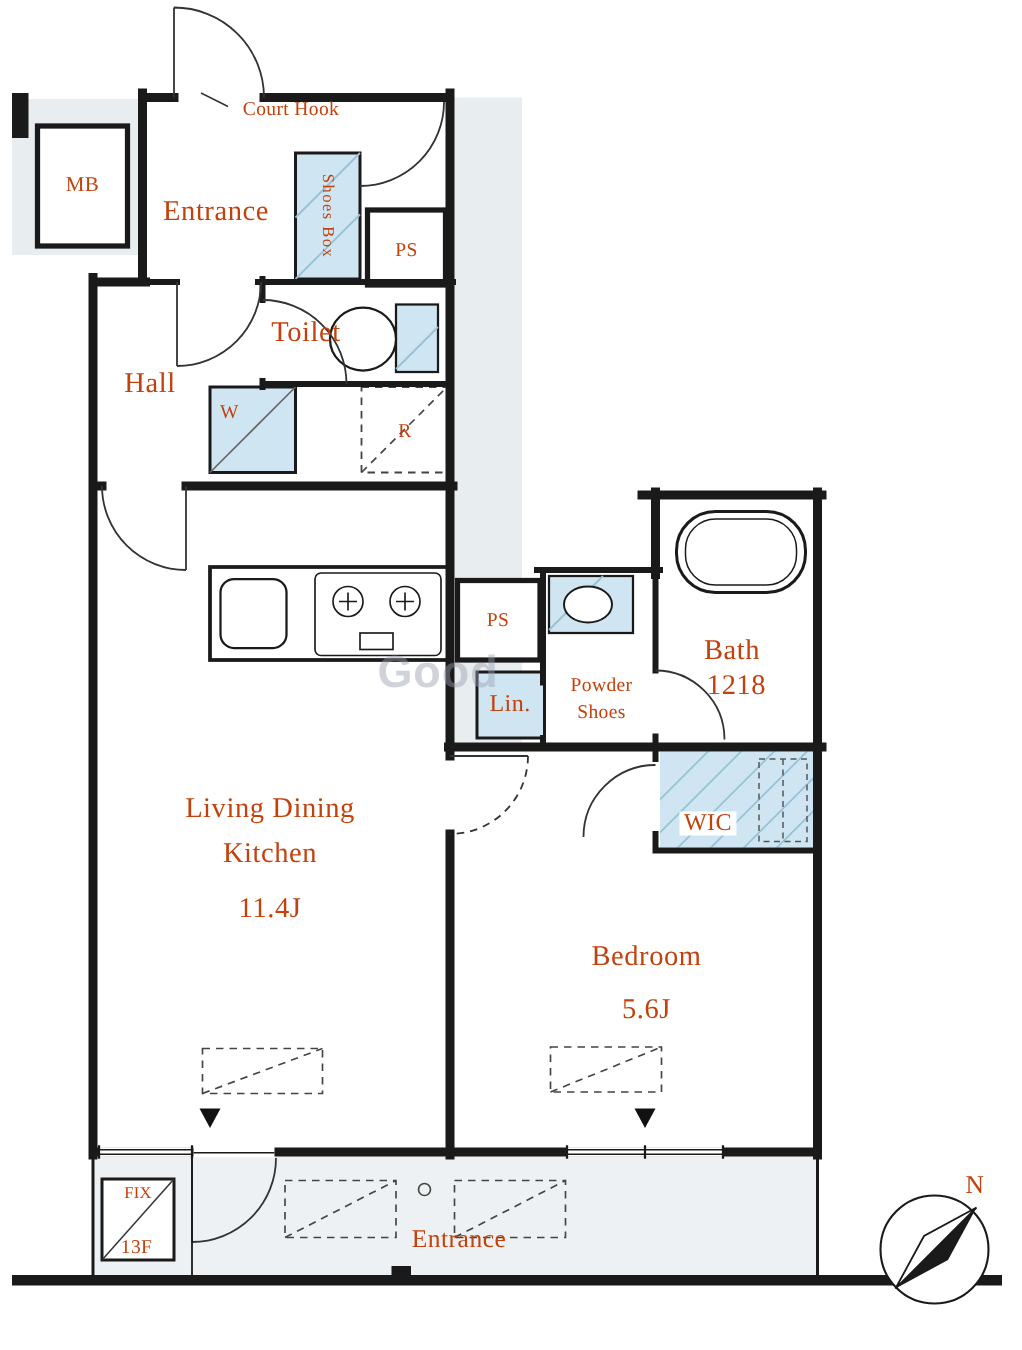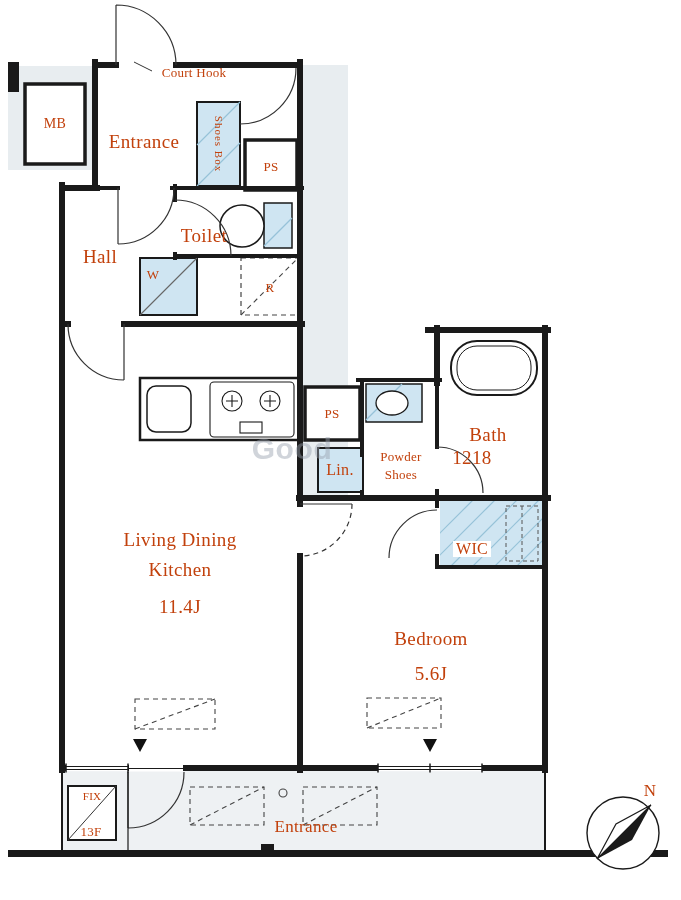--- a/index.html
+++ b/index.html
@@ -212,30 +212,30 @@
   </g>
 </svg>
 
 <div class="lbl f30 wm" style="left:292px;top:449px">Good</div>
 
 <div class="lbl f13" style="left:194px;top:72px">Court Hook</div>
 <div class="lbl f14" style="left:55px;top:124px">MB</div>
 <div class="lbl f15" style="left:144px;top:141px">Entrance</div>
 <div class="lbl f11 vert" style="left:218px;top:144px">Shoes Box</div>
 <div class="lbl f13" style="left:271px;top:166px">PS</div>
-<div class="lbl f15" style="left:204px;top:235px">Toilet</div>
+<div class="lbl f15" style="left:204px;top:222px">Toilet</div>
 <div class="lbl f15" style="left:100px;top:256px">Hall</div>
 <div class="lbl f13" style="left:153px;top:274px">W</div>
 <div class="lbl f13" style="left:270px;top:287px">R</div>
 <div class="lbl f13" style="left:332px;top:413px">PS</div>
 <div class="lbl f12" style="left:340px;top:470px">Lin.</div>
 <div class="lbl f13" style="left:401px;top:456px">Powder</div>
 <div class="lbl f13" style="left:401px;top:474px">Shoes</div>
 <div class="lbl f15" style="left:488px;top:434px" actable="false">Bath</div>
-<div class="lbl f15" style="left:472px;top:457px">1218</div>
+<div class="lbl f15" style="left:491px;top:457px">1218</div>
 <div class="lbl f12 chip" style="left:472px;top:549px">WIC</div>
 <div class="lbl f19" style="left:180px;top:539px">Living Dining</div>
 <div class="lbl f19" style="left:180px;top:569px">Kitchen</div>
 <div class="lbl f19" style="left:180px;top:606px">11.4J</div>
 <div class="lbl f19" style="left:431px;top:638px">Bedroom</div>
 <div class="lbl f19" style="left:431px;top:673px">5.6J</div>
 <div class="lbl f17" style="left:306px;top:826px">Entrance</div>
 <div class="lbl f11" style="left:92px;top:796px">FIX</div>
 <div class="lbl f13" style="left:91px;top:831px">13F</div>
 <div class="lbl f17" style="left:650px;top:790px">N</div>

